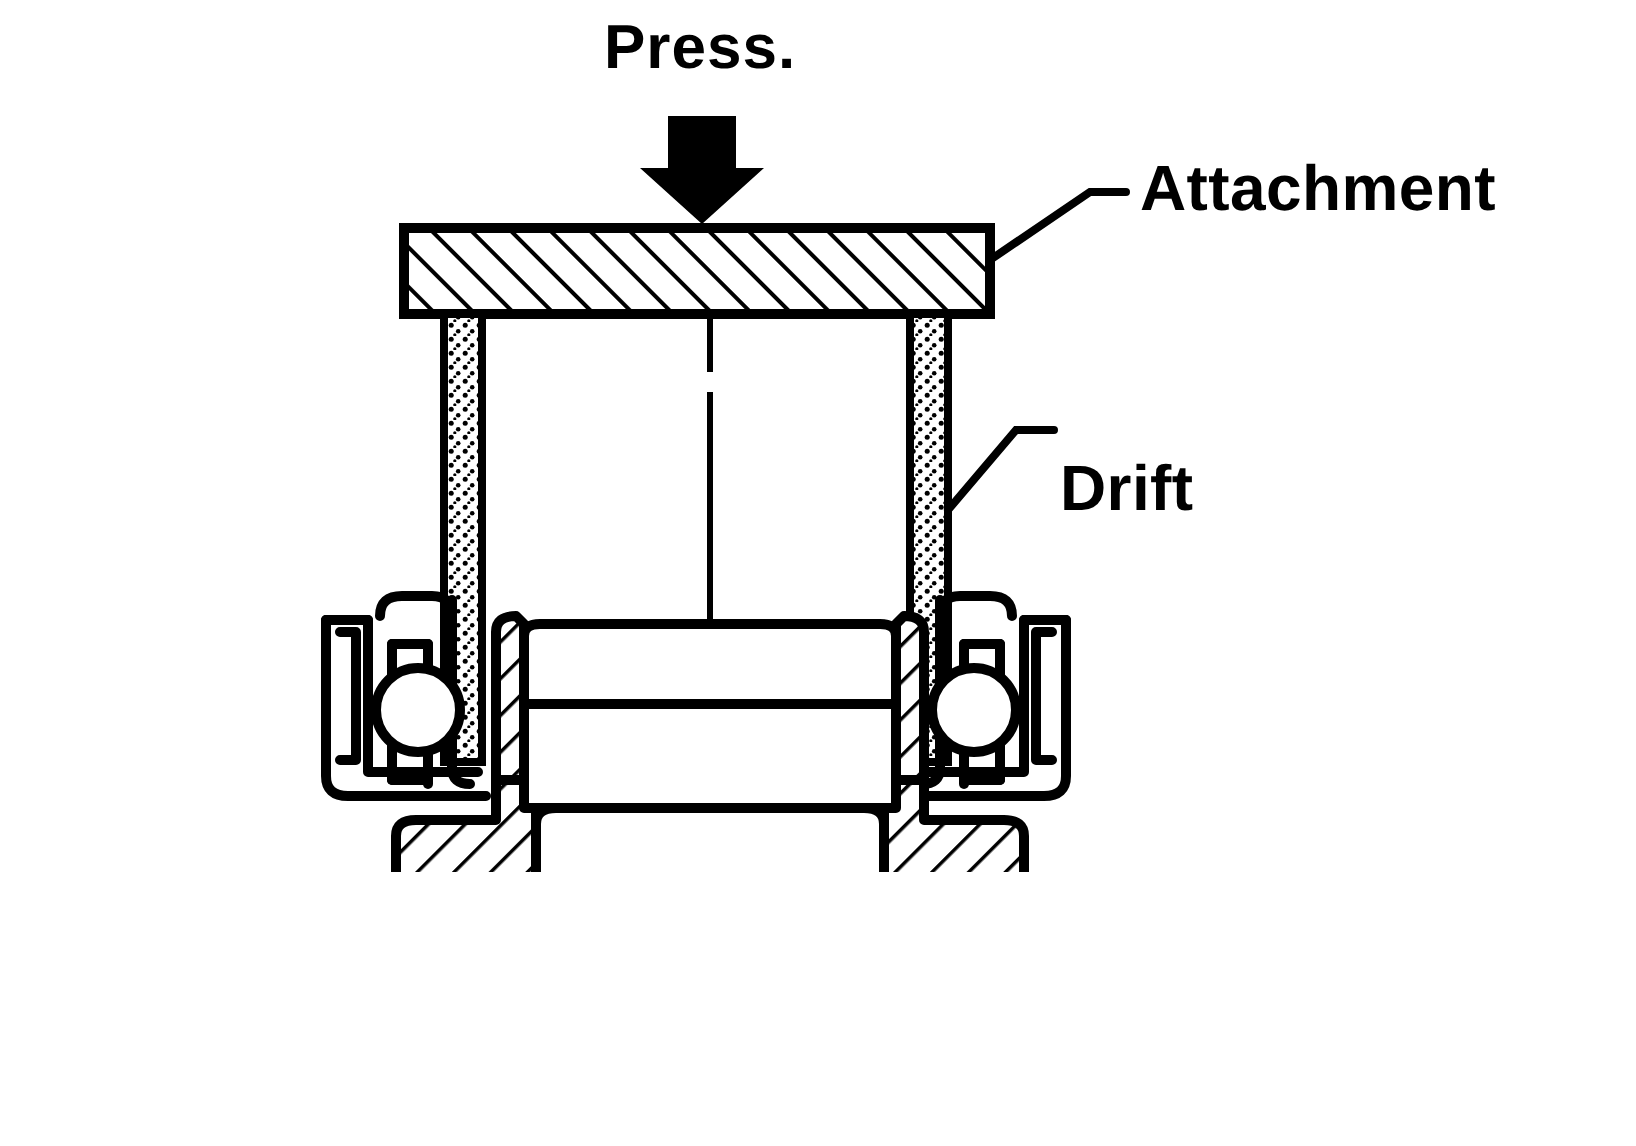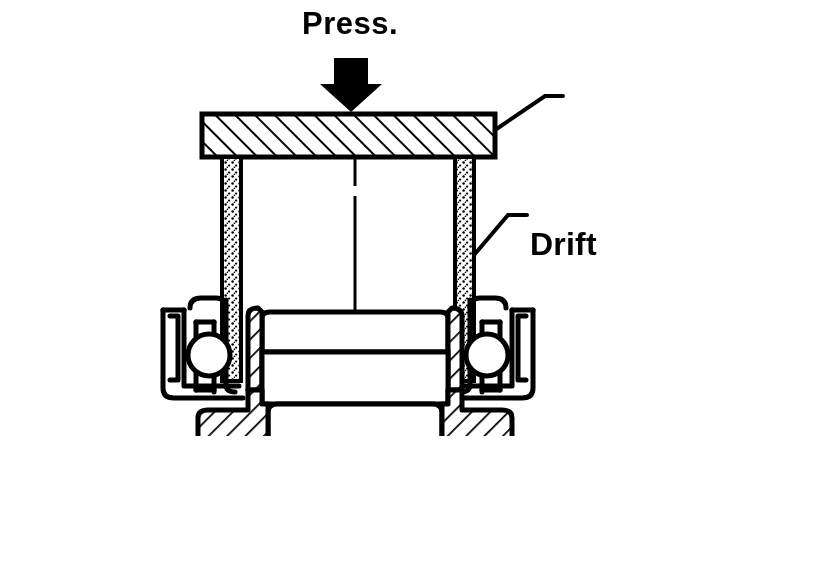--- a/index.html
+++ b/index.html
@@ -179,15 +179,16 @@
 
     <g stroke="#000000" stroke-width="4" fill="none" stroke-linecap="round">
       <path d="M495 130 L545 96 L563 96"></path>
     </g>
     <g stroke="#000000" stroke-width="4" fill="none" stroke-linecap="round">
       <path d="M474 255 L508 215 L527 215"></path>
     </g>
   </svg>
 
   <div class="lbl" id="label-press">Press.</div>
+  <div class="lbl" id="label-attachment">Attachment</div>
   <div class="lbl" id="label-drift">Drift</div>
 
 </div>
 
 </body></html>

